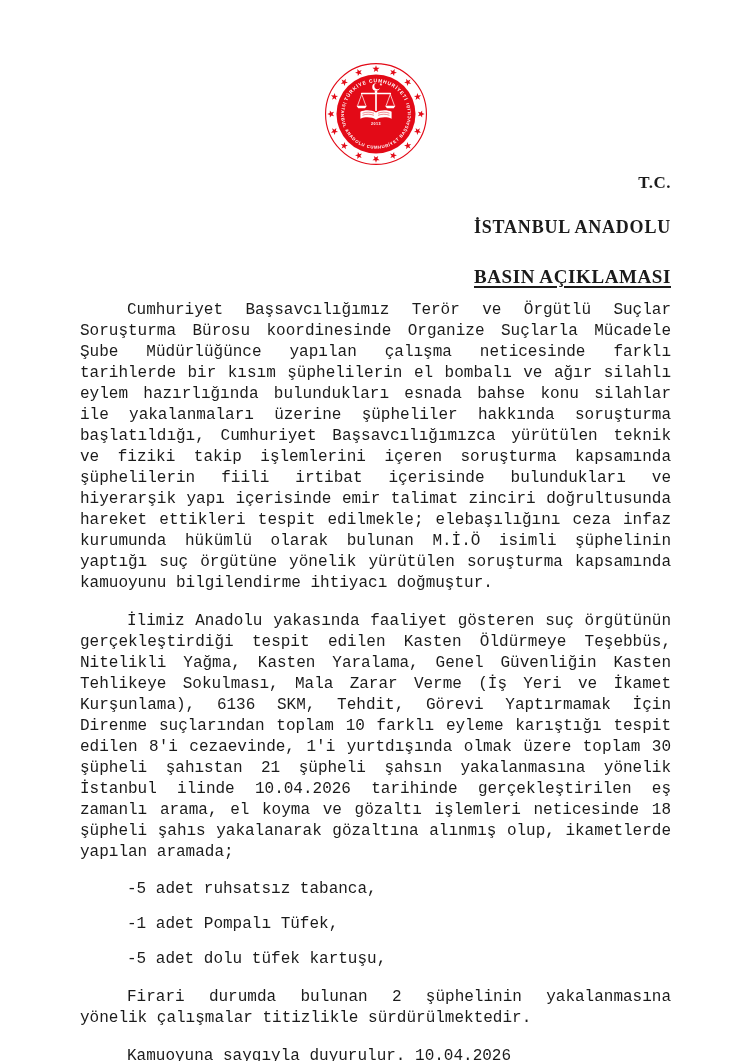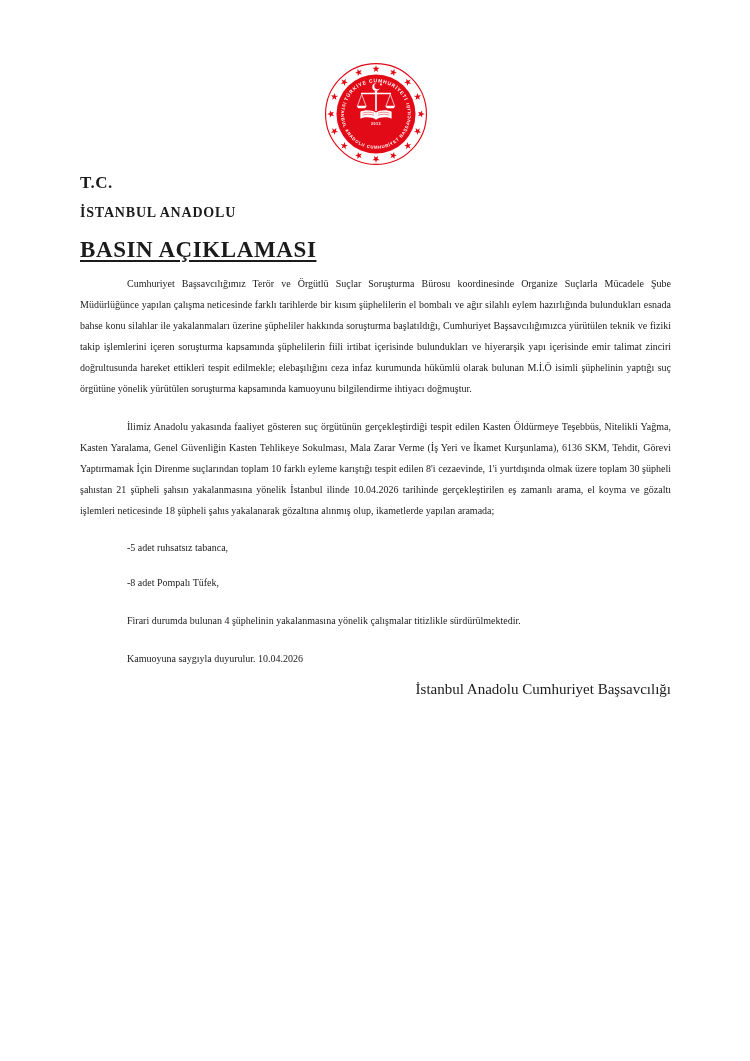--- a/index.html
+++ b/index.html
@@ -27,33 +27,34 @@
     font-family: "Liberation Sans", "DejaVu Sans", sans-serif;
     font-weight: bold; fill: #ffffff;
   }
   .arc-top    { font-size: 9.5px; letter-spacing: 1.6px; }
   .arc-bottom { font-size: 8.2px; letter-spacing: 1.4px; }
   .seal-year  {
     font-family: "Liberation Sans", "DejaVu Sans", sans-serif;
     font-weight: bold; fill: #ffffff; font-size: 7px; letter-spacing: 1px;
   }
 
-  .hdr { text-align: left; font-weight: bold; }
+  .hdr { text-align: right; font-weight: bold; }
   .hdr-tc   { font-size: 17px;  line-height: 20px; margin-top: 7px;  letter-spacing: 0.5px; }
-  .hdr-line { font-size: 14px;  line-height: 22px; margin-top: 9px;  letter-spacing: 0.8px; }
+  .hdr-line { font-size: 18px;  line-height: 22px; margin-top: 23px;  letter-spacing: 0.8px; }
   .doc-title {
-    font-size: 23px; line-height: 21px; margin-top: 15px; letter-spacing: 0.6px;
+    font-size: 19px; line-height: 21px; margin-top: 28px; letter-spacing: 0.6px;
     text-decoration: underline; text-underline-offset: 3px; text-decoration-thickness: 1.5px;
   }
 
   .body-text p {
     margin: 0;
-    font-size: 10px;
+    font-size: 16px;
     line-height: 21px;
     text-align: justify;
+    font-family: Liberation Mono, monospace;
   }
   .para  { text-indent: 47px; margin-top: 17px !important; }
   .para-first { margin-top: 13px !important; }
   .item  { text-indent: 47px; margin-top: 14px !important; text-align: center; }
   .item-first { margin-top: 16px !important; }
   .closing { text-indent: 47px; margin-top: 17px !important; text-align: center; }
 
   .sig {
     margin-top: 10px;
     font-size: 15px;
@@ -132,22 +133,23 @@
 
   <div class="hdr hdr-tc">T.C.</div>
   <div class="hdr hdr-line">İSTANBUL ANADOLU</div>
   <div class="hdr doc-title">BASIN AÇIKLAMASI</div>
 
   <div class="body-text">
     <p class="para para-first">Cumhuriyet Başsavcılığımız Terör ve Örgütlü Suçlar Soruşturma Bürosu koordinesinde Organize Suçlarla Mücadele Şube Müdürlüğünce yapılan çalışma neticesinde farklı tarihlerde bir kısım şüphelilerin el bombalı ve ağır silahlı eylem hazırlığında bulundukları esnada bahse konu silahlar ile yakalanmaları üzerine şüpheliler hakkında soruşturma başlatıldığı, Cumhuriyet Başsavcılığımızca yürütülen teknik ve fiziki takip işlemlerini içeren soruşturma kapsamında şüphelilerin fiili irtibat içerisinde bulundukları ve hiyerarşik yapı içerisinde emir talimat zinciri doğrultusunda hareket ettikleri tespit edilmekle; elebaşılığını ceza infaz kurumunda hükümlü olarak bulunan M.İ.Ö isimli şüphelinin yaptığı suç örgütüne yönelik yürütülen soruşturma kapsamında kamuoyunu bilgilendirme ihtiyacı doğmuştur.</p>
     <p class="para">İlimiz Anadolu yakasında faaliyet gösteren suç örgütünün gerçekleştirdiği tespit edilen Kasten Öldürmeye Teşebbüs, Nitelikli Yağma, Kasten Yaralama, Genel Güvenliğin Kasten Tehlikeye Sokulması, Mala Zarar Verme (İş Yeri ve İkamet Kurşunlama), 6136 SKM, Tehdit, Görevi Yaptırmamak İçin Direnme suçlarından toplam 10 farklı eyleme karıştığı tespit edilen 8'i cezaevinde, 1'i yurtdışında olmak üzere toplam 30 şüpheli şahıstan 21 şüpheli şahsın yakalanmasına yönelik İstanbul ilinde 10.04.2026 tarihinde gerçekleştirilen eş zamanlı arama, el koyma ve gözaltı işlemleri neticesinde 18 şüpheli şahıs yakalanarak gözaltına alınmış olup, ikametlerde yapılan aramada;</p>
 
     <p class="item item-first">-5 adet ruhsatsız tabanca,</p>
-    <p class="item">-8 adet Pompalı Tüfek,</p>
+    <p class="item">-1 adet Pompalı Tüfek,</p>
+    <p class="item">-5 adet dolu tüfek kartuşu,</p>
 
-    <p class="para">Firari durumda bulunan 4 şüphelinin yakalanmasına yönelik çalışmalar titizlikle sürdürülmektedir.</p>
+    <p class="para">Firari durumda bulunan 2 şüphelinin yakalanmasına yönelik çalışmalar titizlikle sürdürülmektedir.</p>
 
     <p class="closing">Kamuoyuna saygıyla duyurulur. 10.04.2026</p>
   </div>
 
   <div class="sig">İstanbul Anadolu Cumhuriyet Başsavcılığı</div>
 
 </div>
 
 </body></html>

